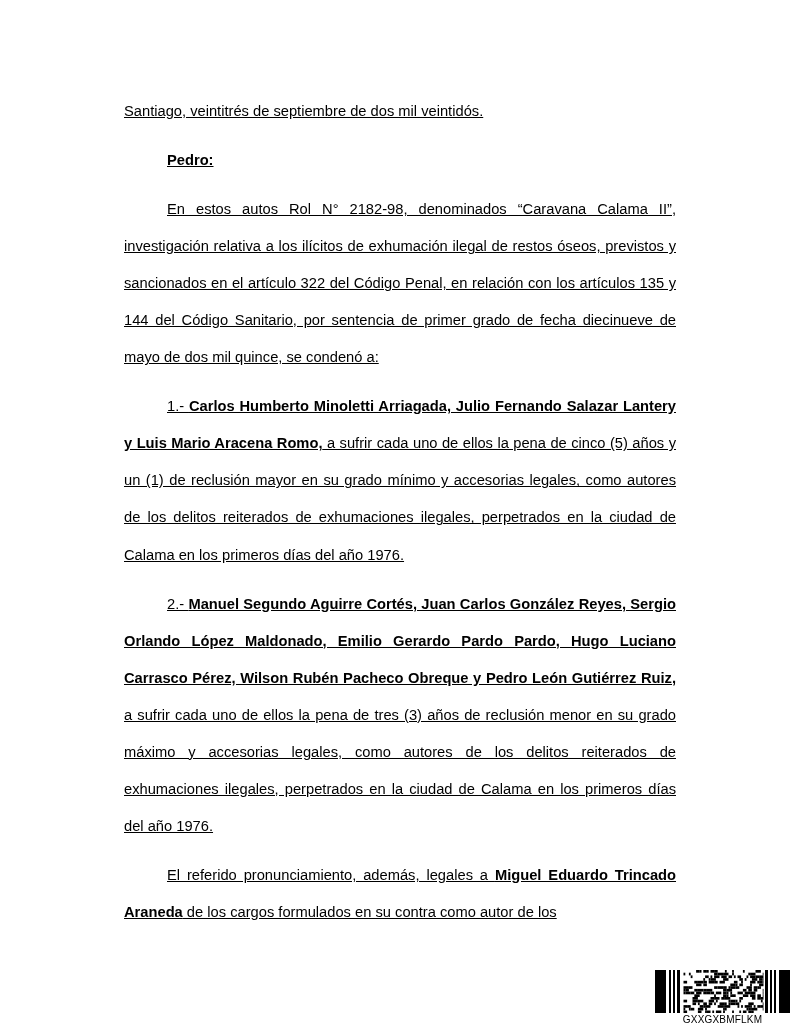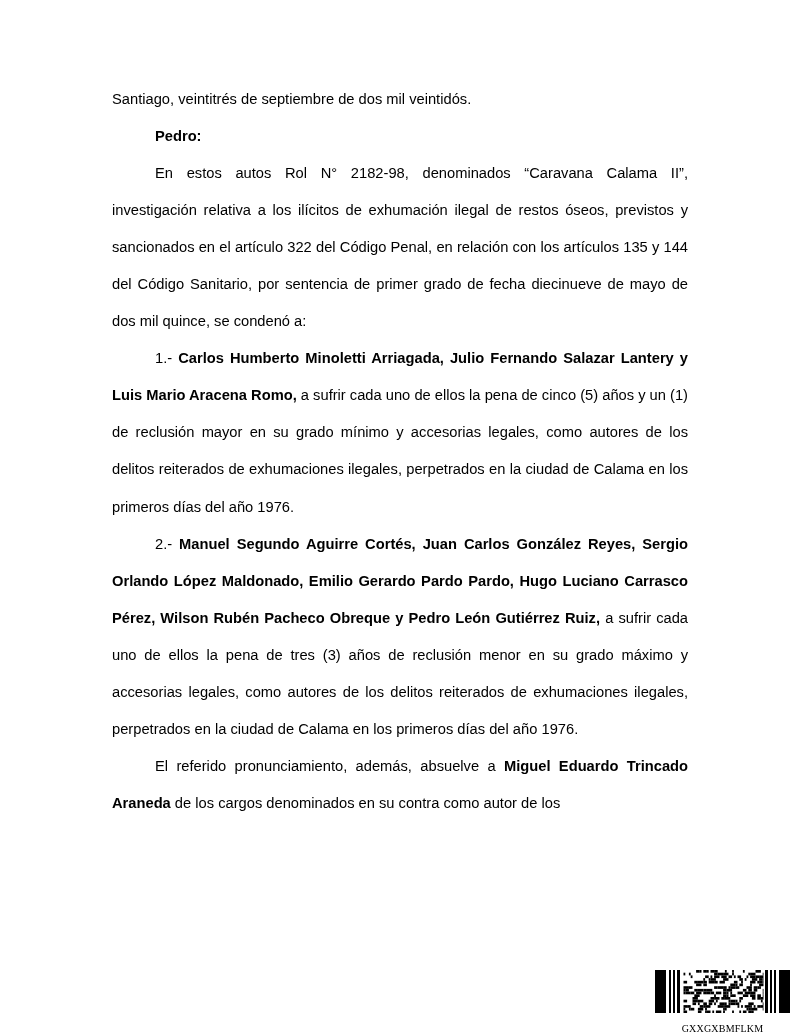--- a/index.html
+++ b/index.html
@@ -16,55 +16,56 @@
     position: absolute;
     left: 112px;
     top: 81px;
     width: 576px;
     font-size: 14.7px;
     line-height: 37.05px;
     text-align: justify;
     color: #000000;
   }
   .doc-body p {
-    margin: 0;
+    margin: 12px;
     padding: 0;
     text-indent: 43px;
+    text-decoration: underline;
   }
   .doc-body p.no-indent { text-indent: 0; }
   .doc-body span.bold { font-weight: bold; }
   .barcode-block {
     position: absolute;
     left: 655px;
     top: 970px;
     width: 135px;
     text-align: center;
   }
   .barcode-block svg { display: block; }
   .barcode-block svg rect { fill: #000000; }
   .barcode-label {
-    margin-top: 10px;
+    margin-top: 1px;
     font-size: 10px;
     line-height: 11px;
     letter-spacing: 0.2px;
     color: #000000;
-    font-family: Liberation Serif, serif;
+    font-family: Liberation Sans, sans-serif;
   }
 </style>
 </head>
 <body>
 
 <div class="page">
   <div class="doc-body" id="doc-body">
       <p class="no-indent"><span>Santiago, veintitrés de septiembre de dos mil veintidós.</span></p>
       <p><span class="bold">Pedro:</span></p>
       <p><span>En estos autos Rol N° 2182-98, denominados “Caravana Calama II”, investigación relativa a los ilícitos de exhumación ilegal de restos óseos, previstos y sancionados en el artículo 322 del Código Penal, en relación con los artículos 135 y 144 del Código Sanitario, por sentencia de primer grado de fecha diecinueve de mayo de dos mil quince, se condenó a:</span></p>
       <p><span>1.- </span><span class="bold">Carlos Humberto Minoletti Arriagada, Julio Fernando Salazar Lantery y Luis Mario  Aracena Romo,</span><span> a sufrir cada uno de ellos la pena de cinco (5) años y un (1) de reclusión mayor en su grado mínimo y accesorias legales, como autores de los delitos reiterados de exhumaciones ilegales, perpetrados en la ciudad de Calama en los primeros días del año 1976.</span></p>
       <p><span>2.- </span><span class="bold">Manuel Segundo Aguirre Cortés, Juan Carlos González Reyes, Sergio Orlando López Maldonado, Emilio Gerardo Pardo Pardo, Hugo Luciano Carrasco Pérez, Wilson Rubén Pacheco Obreque y Pedro León Gutiérrez Ruiz,</span><span> a sufrir cada uno de ellos la pena de tres (3) años de reclusión menor en su grado máximo y accesorias legales, como autores de los delitos reiterados de exhumaciones ilegales, perpetrados en la ciudad de Calama en los primeros días del año 1976.</span></p>
-      <p><span>El referido pronunciamiento, además, absuelve a  </span><span class="bold">Miguel Eduardo Trincado Araneda</span><span> de los cargos denominados en su contra como autor de los</span></p>
+      <p><span>El referido pronunciamiento, además, legales a  </span><span class="bold">Miguel Eduardo Trincado Araneda</span><span> de los cargos formulados en su contra como autor de los</span></p>
     </div>
   <div class="barcode-block">
     <svg id="barcode-svg" width="135" height="43" viewBox="0 0 135 43">
         <rect x="0.00" y="0.00" width="11.00" height="43.00"></rect>
         <rect x="14.00" y="0.00" width="2.00" height="43.00"></rect>
         <rect x="18.00" y="0.00" width="2.00" height="43.00"></rect>
         <rect x="22.00" y="0.00" width="3.00" height="43.00"></rect>
         <rect x="110.00" y="0.00" width="3.00" height="43.00"></rect>
         <rect x="115.00" y="0.00" width="2.00" height="43.00"></rect>
         <rect x="119.00" y="0.00" width="2.00" height="43.00"></rect>

